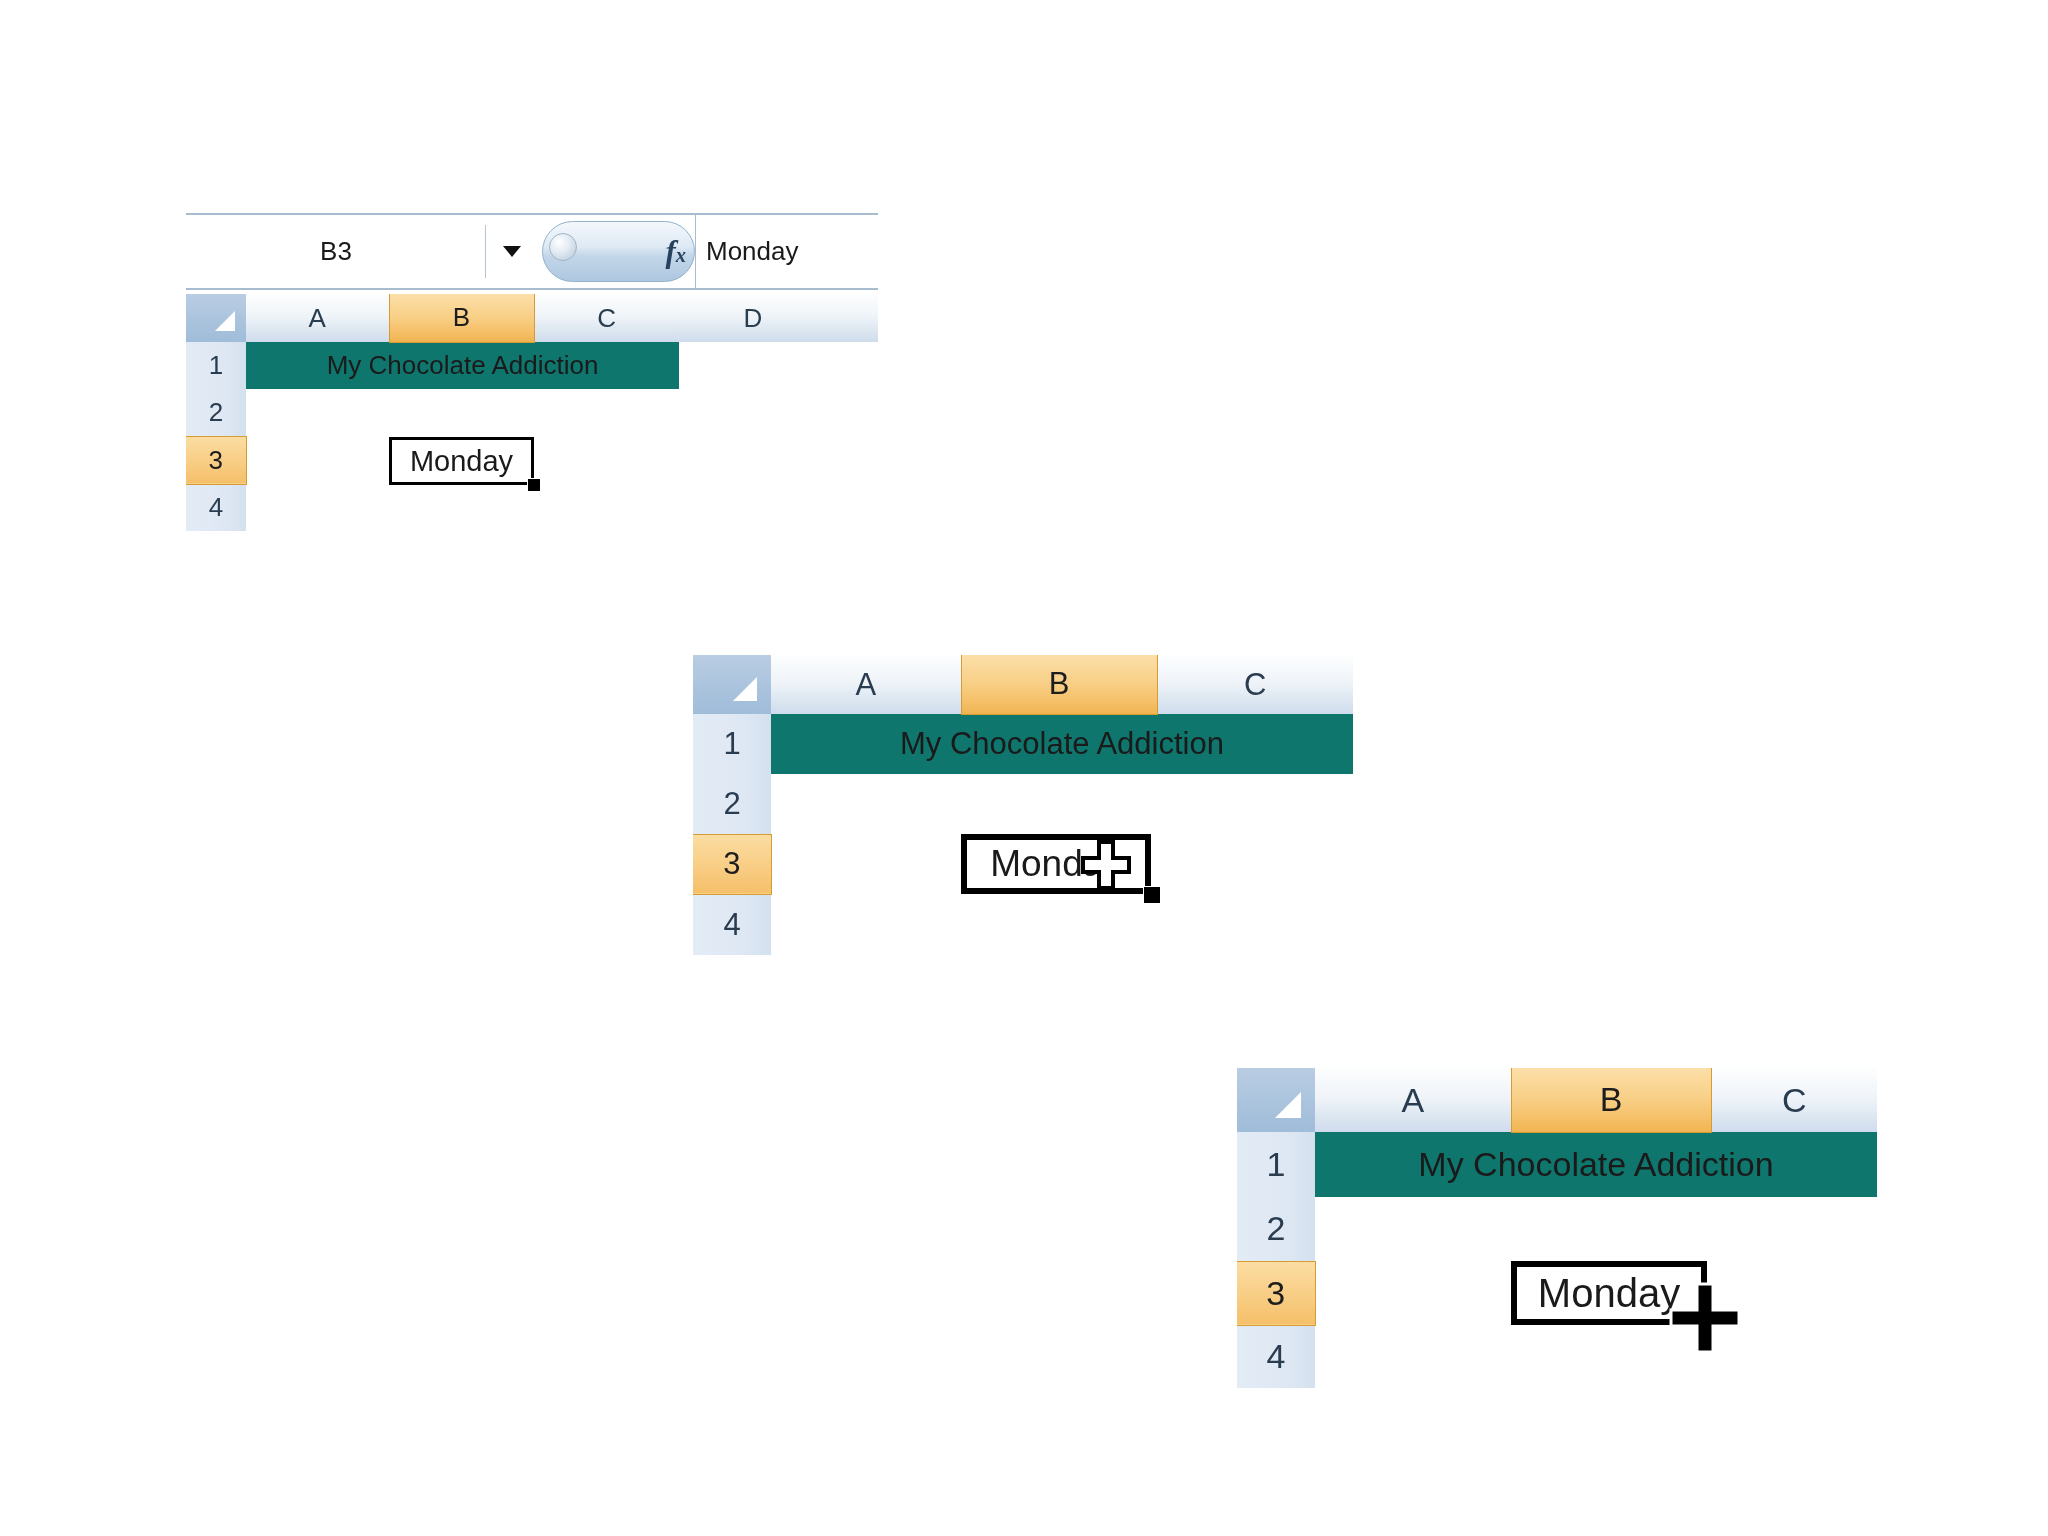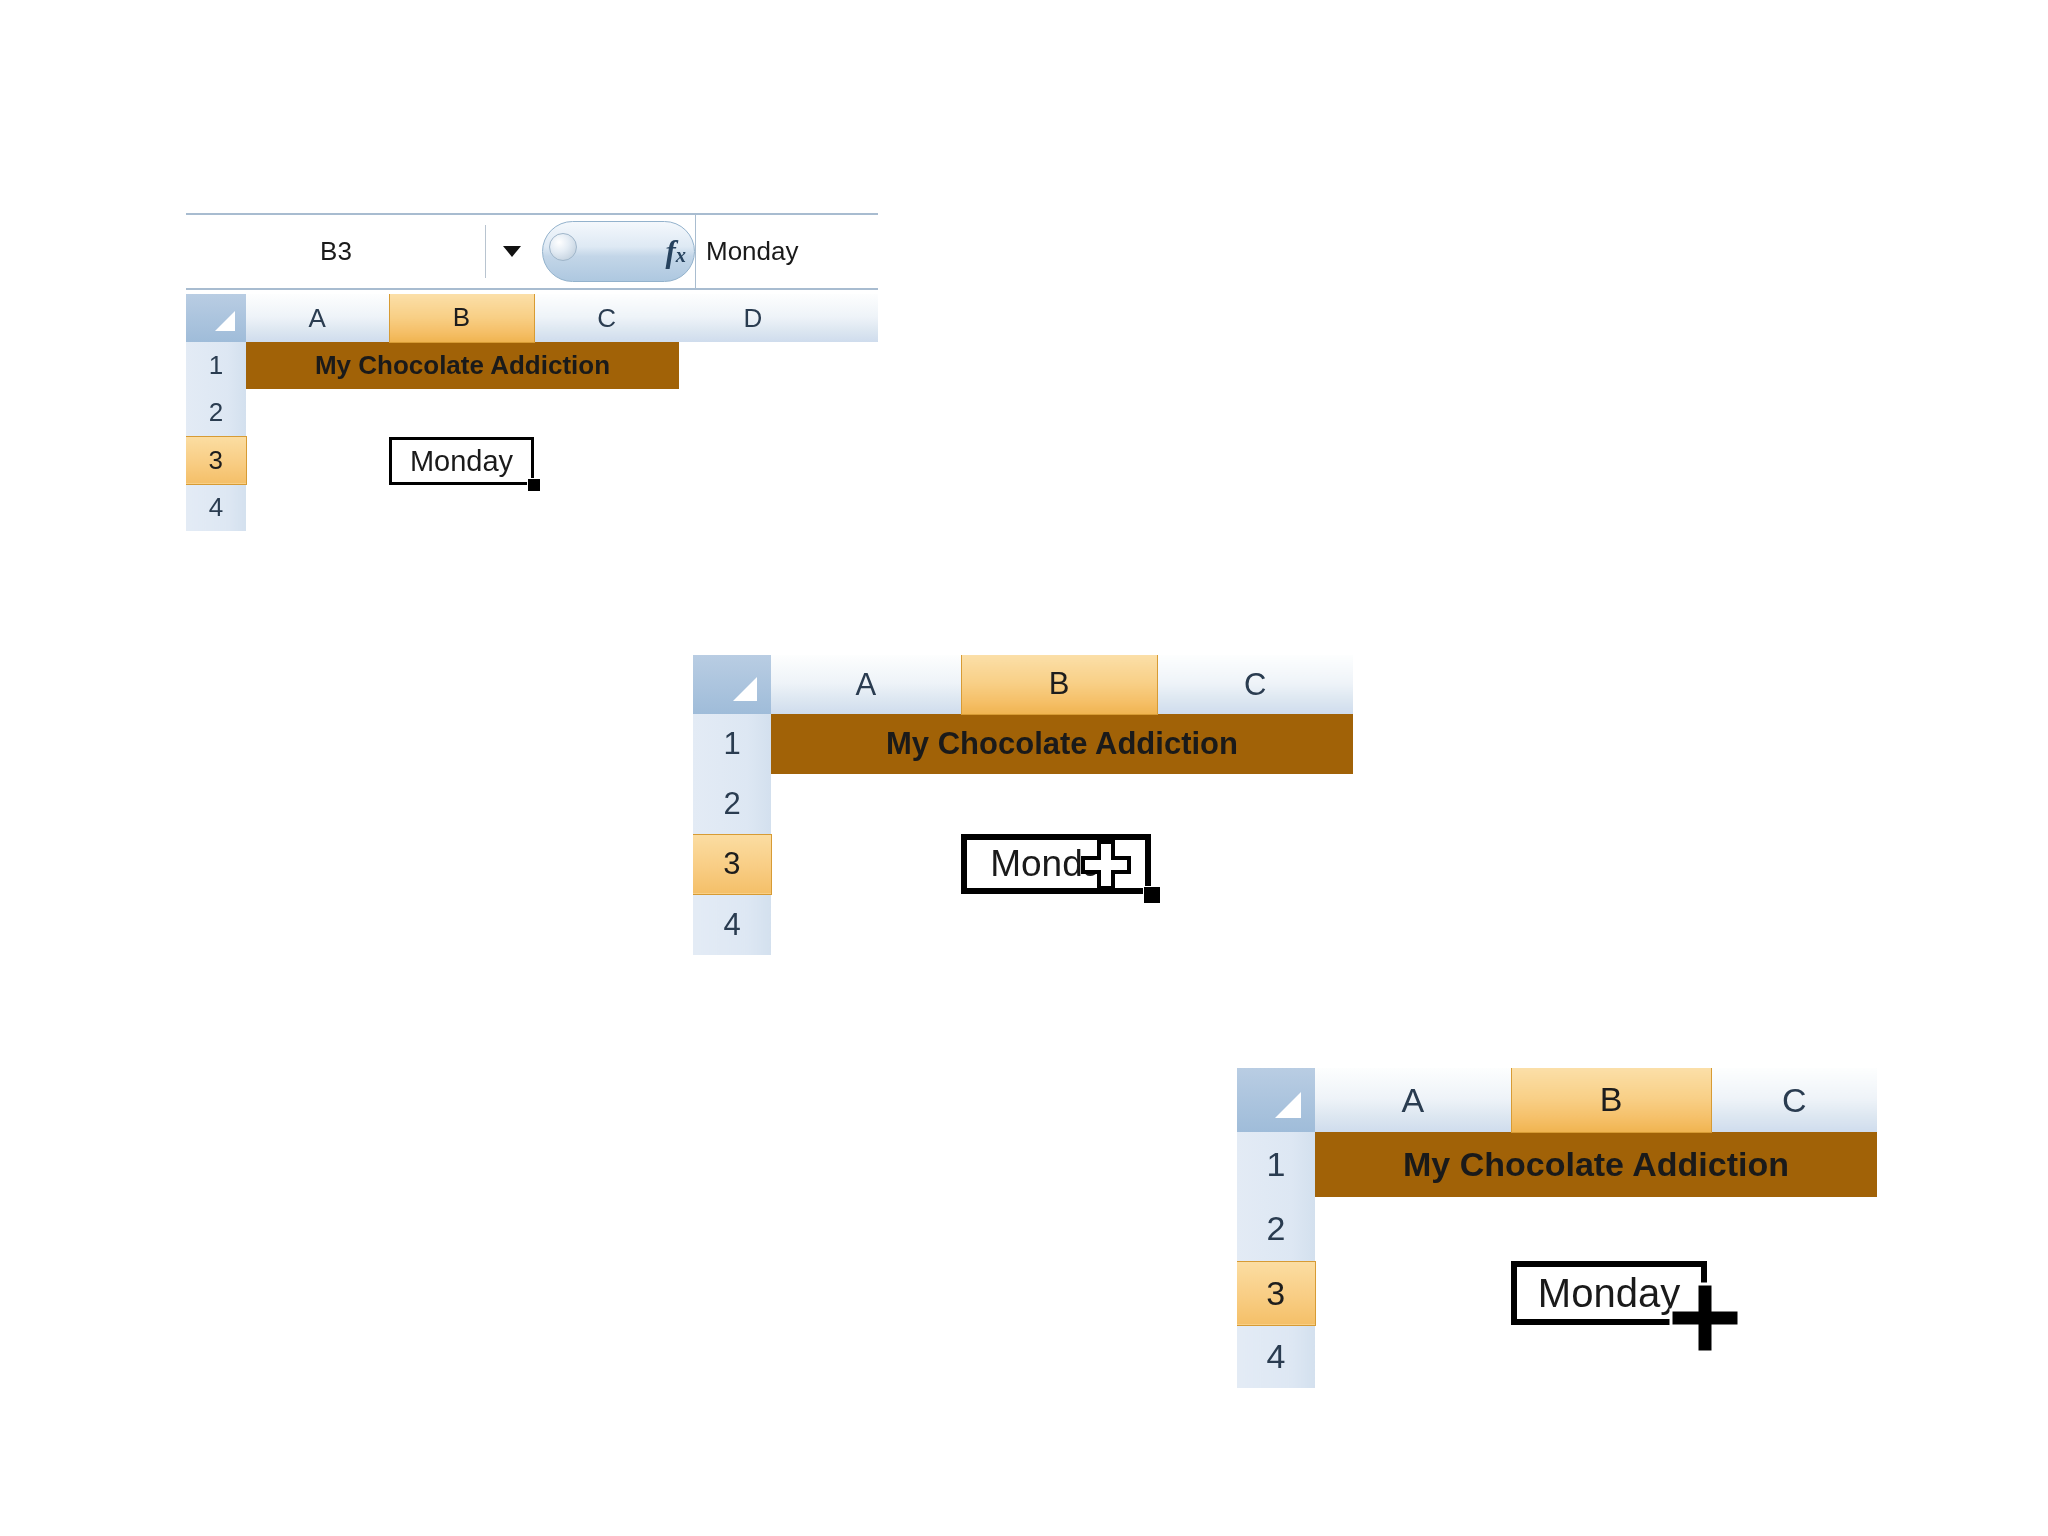--- a/index.html
+++ b/index.html
@@ -166,25 +166,25 @@
     color: #1d1d1d;
   }
 
   .cell {
     border-right: 1px solid #d3dbe8;
     border-bottom: 1px solid #d3dbe8;
     background: #ffffff;
     vertical-align: middle;
   }
   .cell.title-cell {
-    background: #a16207;
+    background: #0f766e;
     border-right: 0;
     border-bottom: 0;
     text-align: center;
-    font-weight: 700;
+    font-weight: 400;
     color: #1a1a1a;
     white-space: nowrap;
   }
 
   
   .selection {
     position: absolute;
     box-sizing: border-box;
     border: 3px solid #000000;
     background: #ffffff;

